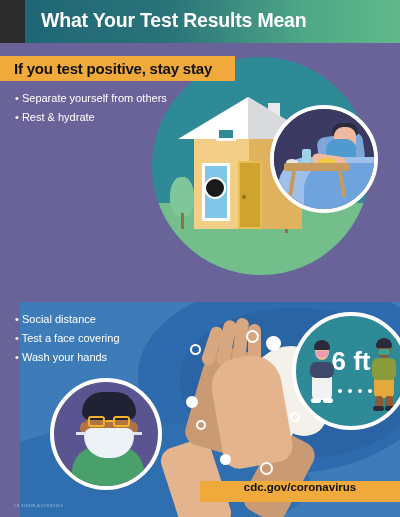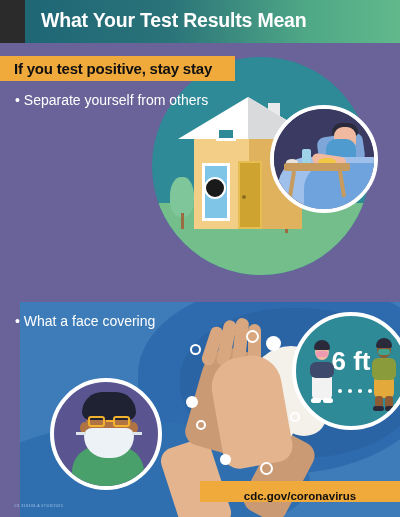--- a/index.html
+++ b/index.html
@@ -52,21 +52,21 @@
   .bd-plate{position:absolute;left:44px;top:49px;width:18px;height:7px;border-radius:50%;background:#F2C744;}
   .bd-plate2{position:absolute;left:12px;top:50px;width:12px;height:6px;border-radius:50%;background:#E8E4DC;}
   .bd-nightstand{position:absolute;right:2px;bottom:8px;width:24px;height:34px;background:#5E7FB8;border-radius:3px;}
   
   .banner{position:absolute;background:#F0A93B;display:flex;align-items:center;}
   .banner span{font-size:15px;font-weight:bold;color:#101010;letter-spacing:-0.2px;white-space:nowrap;}
   .banner-pos{left:0;top:56px;width:235px;height:25px;padding-left:14px;box-sizing:border-box;}
   .banner-neg{left:0;top:277px;width:306px;height:25px;padding-left:14px;box-sizing:border-box;}
   
   .bullets{position:absolute;}
-  .bullets li{list-style:none;font-size:14px;font-weight:500;margin:0 0 7px 0;white-space:nowrap;}
+  .bullets li{list-style:none;font-size:11px;font-weight:500;margin:0 0 7px 0;white-space:nowrap;}
   .bullets ul{margin:0;padding:0;}
   .bullets-pos{left:15px;top:92px;color:#FFFFFF;}
   .bullets-neg{left:15px;top:313px;color:#FFFFFF;}
   .bullets li::before{content:"• ";}
   
   .sec-neg{position:absolute;left:0;top:302px;width:400px;height:215px;background:#3E7CB9;overflow:hidden;margin-left:20px;}
   .blob1{position:absolute;left:118px;top:-18px;width:300px;height:190px;border-radius:50% 45% 55% 50%;background:#2D6BAE;}
   .blob2{position:absolute;left:160px;top:6px;width:240px;height:150px;border-radius:48% 52% 50% 50%;background:#2B64A4;}
   .blob3{position:absolute;left:-40px;top:120px;width:330px;height:120px;border-radius:50%;background:#2F6FB0;}
   
@@ -105,21 +105,21 @@
   
   .cdc-logo{position:absolute;left:12px;top:464px;width:78px;height:38px;
        background:#1F4E87;border:2px solid #FFFFFF;border-radius:7px;box-sizing:border-box;
        display:flex;align-items:center;}
   .cdc-seal{position:relative;width:32px;height:32px;margin-left:2px;border-radius:50%;border:1.5px solid #FFFFFF;box-sizing:border-box;}
   .cdc-bird{position:absolute;left:7px;top:5px;width:16px;height:21px;background:#FFFFFF;
        border-radius:60% 10% 55% 12%;transform:rotate(-12deg);}
   .cdc-txt{font-size:15px;font-weight:bold;color:#FFFFFF;margin-left:4px;letter-spacing:0.5px;}
   .cdc-code{position:absolute;left:14px;top:504px;font-size:3.6px;color:#9FC3E4;letter-spacing:0.4px;}
   .url-bar{position:absolute;left:200px;top:481px;width:200px;height:21px;background:#F0A93B;
-       display:flex;align-items:flex-end;justify-content:center;}
+       display:flex;align-items:flex-start;justify-content:center;}
   .url-bar span{font-size:11.5px;font-weight:bold;color:#101010;}
 </style>
 </head>
 <body>
 
 <div id="poster">
 
   <div class="hdr">
     <div class="hdr-title">What Your Test Results Mean</div>
   </div>
@@ -244,25 +244,28 @@
     </div>
   </div>
 
   <div class="banner banner-pos">
     <span>If you test positive, stay stay</span>
   </div>
 
   <div class="bullets bullets-pos">
     <ul>
       <li>Separate yourself from others</li>
+      <li>Rest &amp; hydrate</li>
     </ul>
   </div>
   <div class="bullets bullets-neg">
     <ul>
-      <li>What a face covering</li>
+      <li>Social distance</li>
+      <li>Test a face covering</li>
+      <li>Wash your hands</li>
     </ul>
   </div>
 
   <div class="cdc-code">CS 318438-A   07/08/2020</div>
   <div class="url-bar">
     <span>cdc.gov/coronavirus</span>
   </div>
 
 </div>
 

